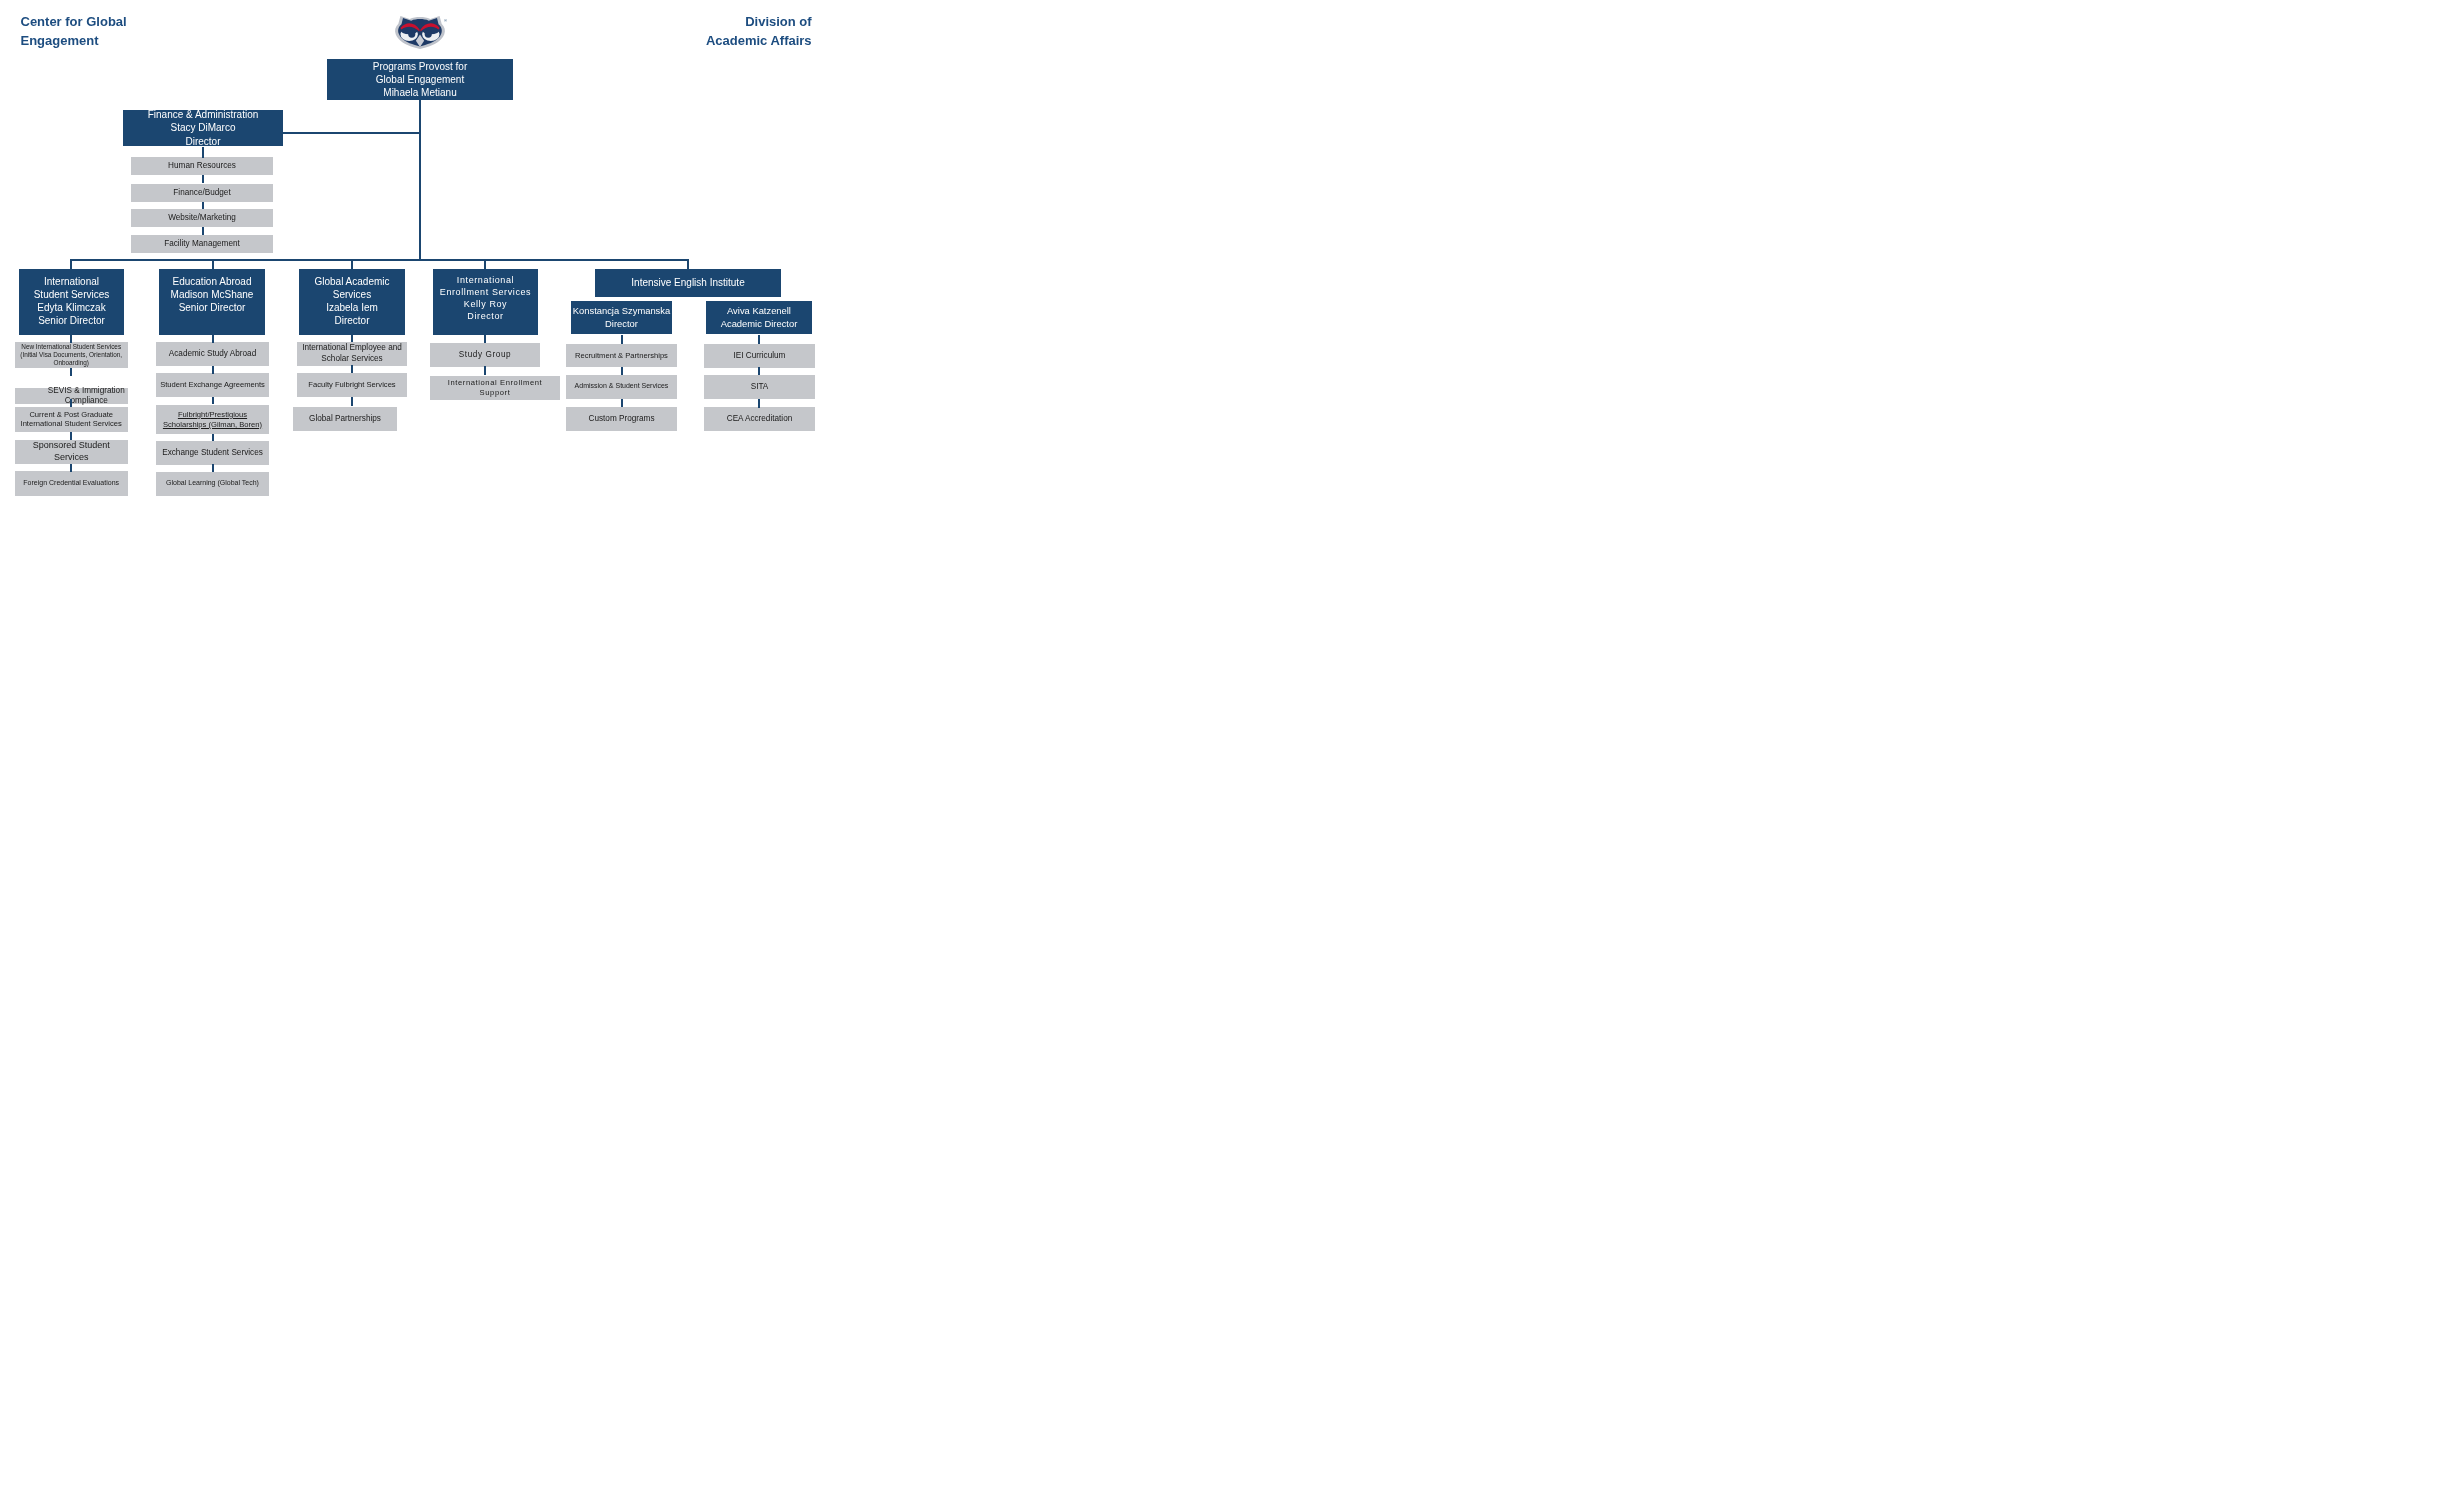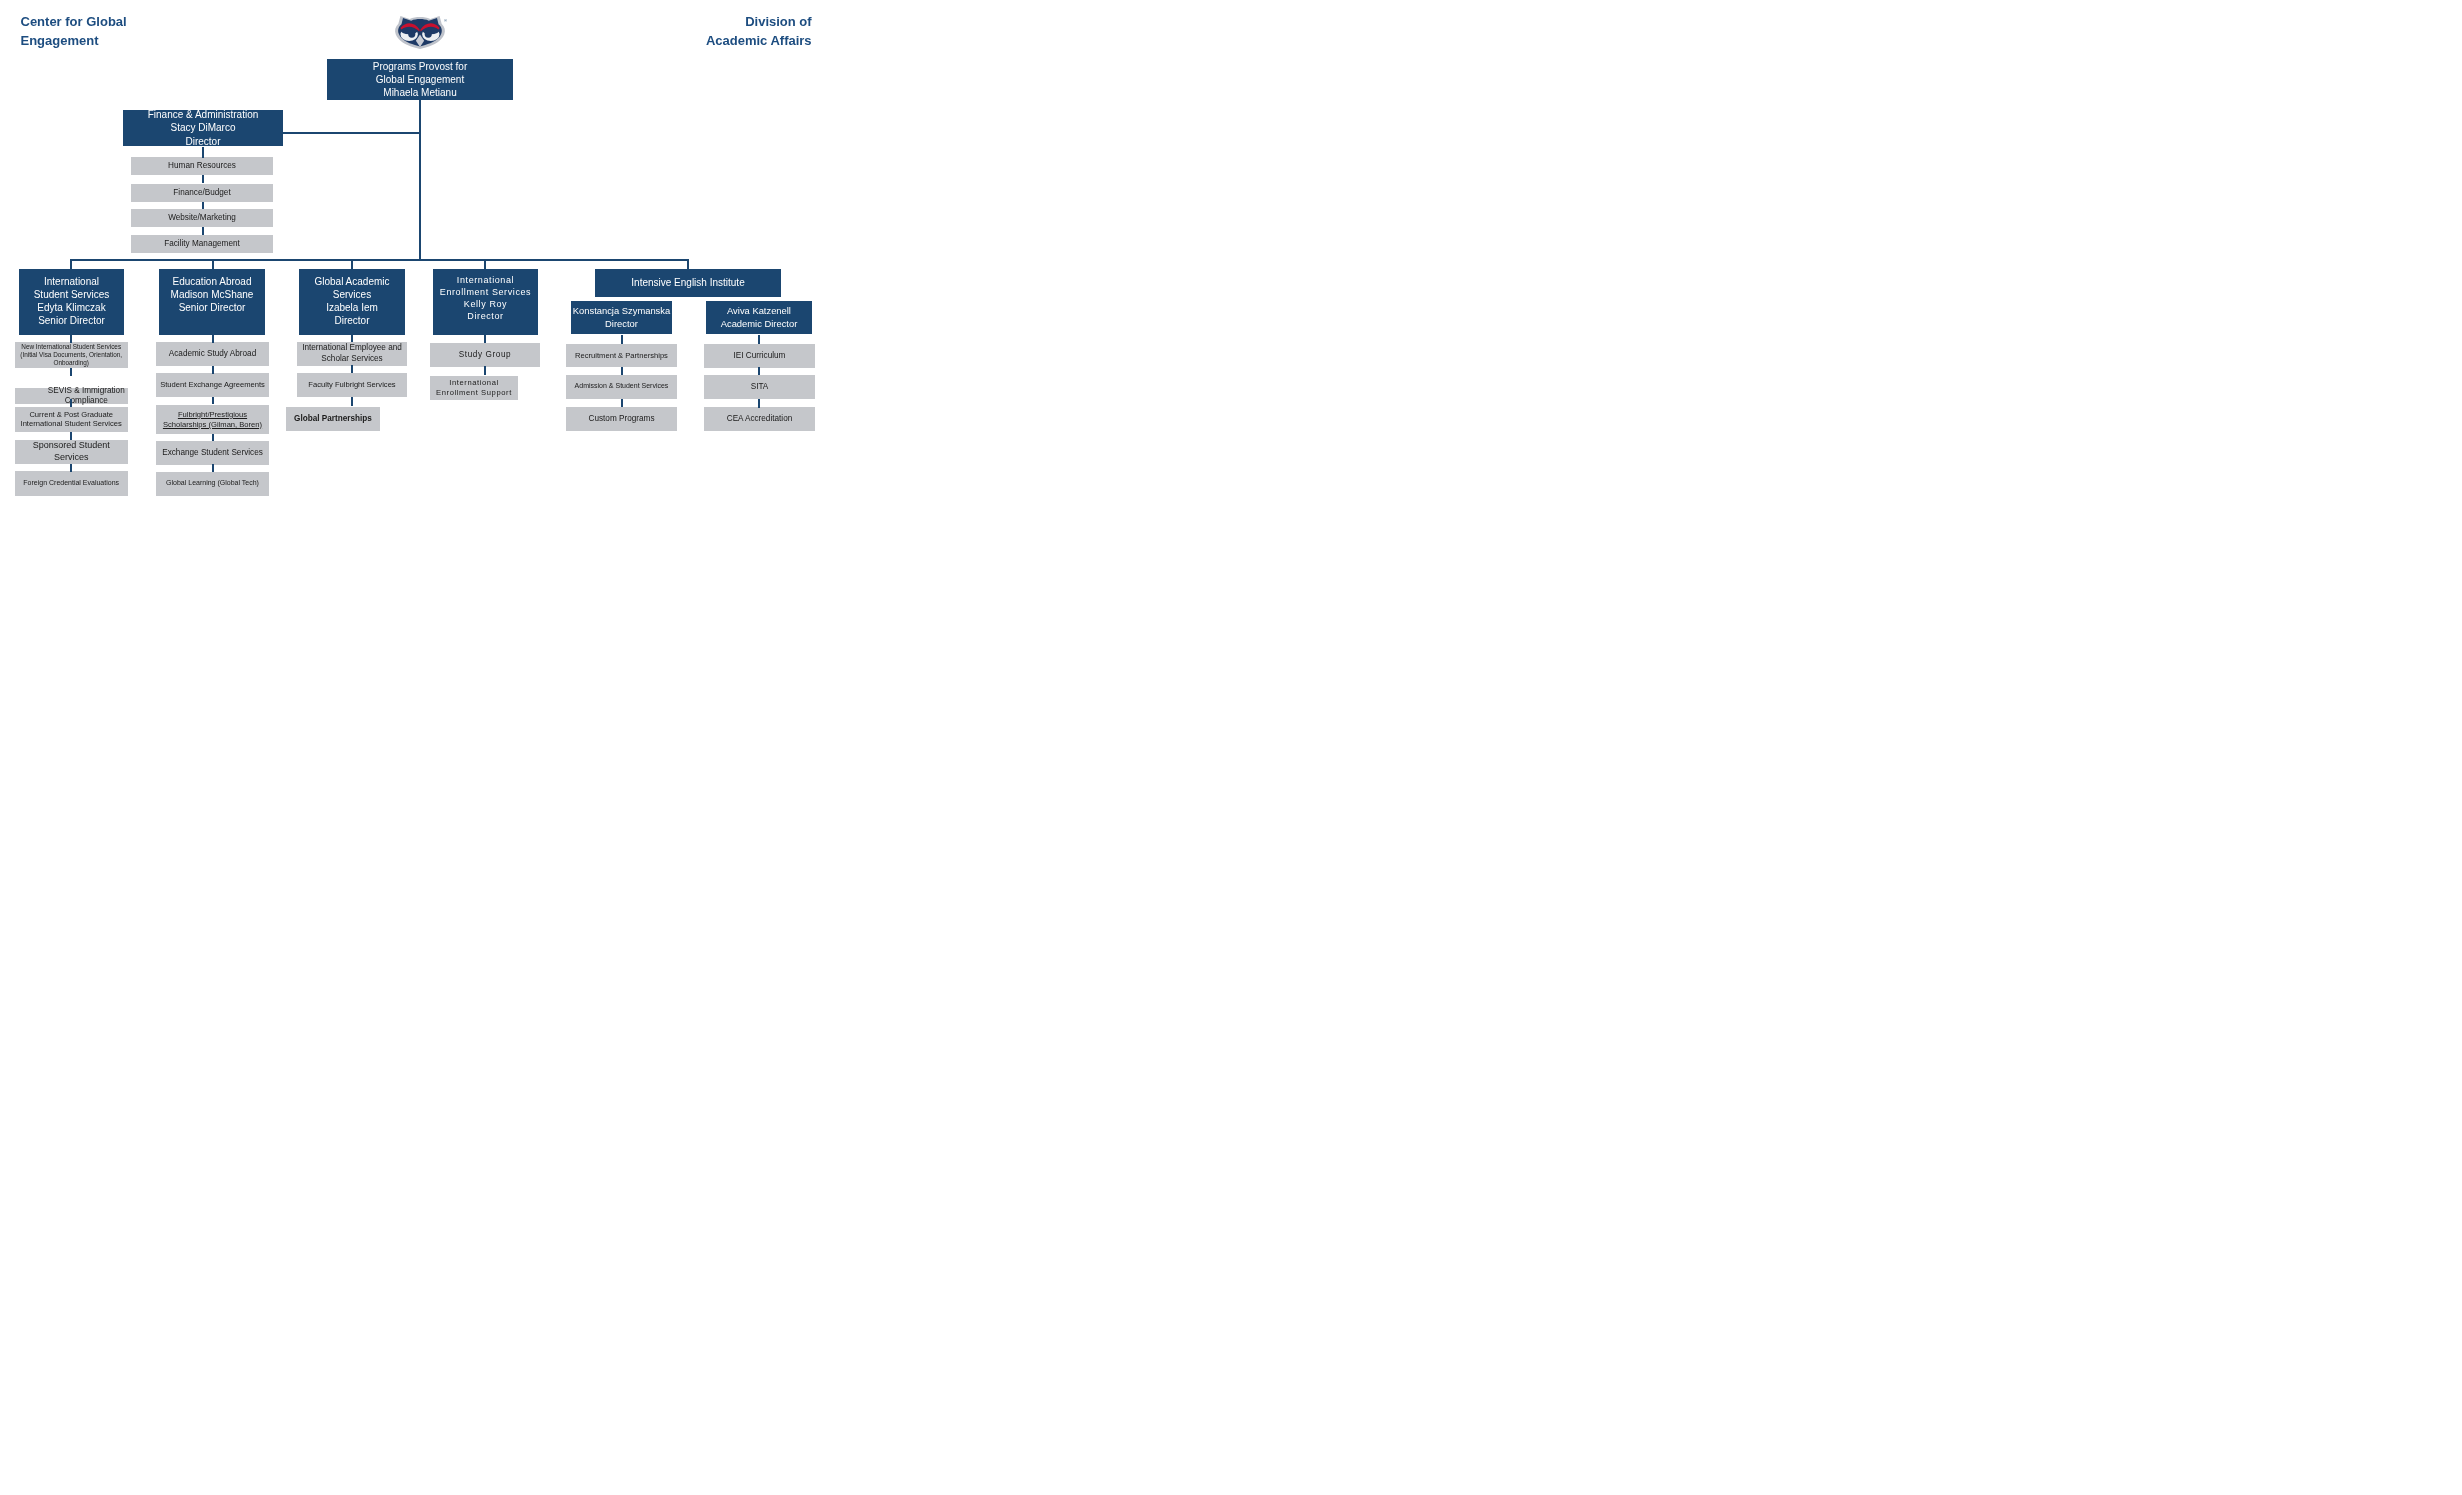--- a/index.html
+++ b/index.html
@@ -145,28 +145,28 @@
 <div class="box gray fs12" style="left:156px;top:472px;width:113px;height:23.5px;">
     <div>Global Learning (Global Tech)</div>
   </div>
 
 <div class="box gray" style="left:297px;top:342px;width:110px;height:23.5px;">
     <div>International Employee and Scholar Services</div>
   </div>
 <div class="box gray fs13" style="left:297px;top:373px;width:110px;height:24px;">
     <div>Faculty Fulbright Services</div>
   </div>
-<div class="box gray" style="left:286px;top:407px;width:94px;height:23.5px;font-weight:bold;">
+<div class="box gray" style="left:293px;top:407px;width:104px;height:23.5px;">
     <div>Global Partnerships</div>
   </div>
 
 <div class="box gray spaced" style="left:430px;top:343px;width:110px;height:23.5px;">
     <div>Study Group</div>
   </div>
-<div class="box gray spaced fs13" style="left:430px;top:376px;width:88px;height:24px;">
+<div class="box gray spaced fs13" style="left:430px;top:376px;width:130px;height:24px;">
     <div>International Enrollment Support</div>
   </div>
 
 <div class="box gray fs13" style="left:566px;top:344px;width:111px;height:23px;">
     <div>Recruitment &amp; Partnerships</div>
   </div>
 <div class="box gray fs12" style="left:566px;top:375px;width:111px;height:23.5px;">
     <div>Admission &amp; Student Services</div>
   </div>
 <div class="box gray" style="left:566px;top:407px;width:111px;height:24px;">

